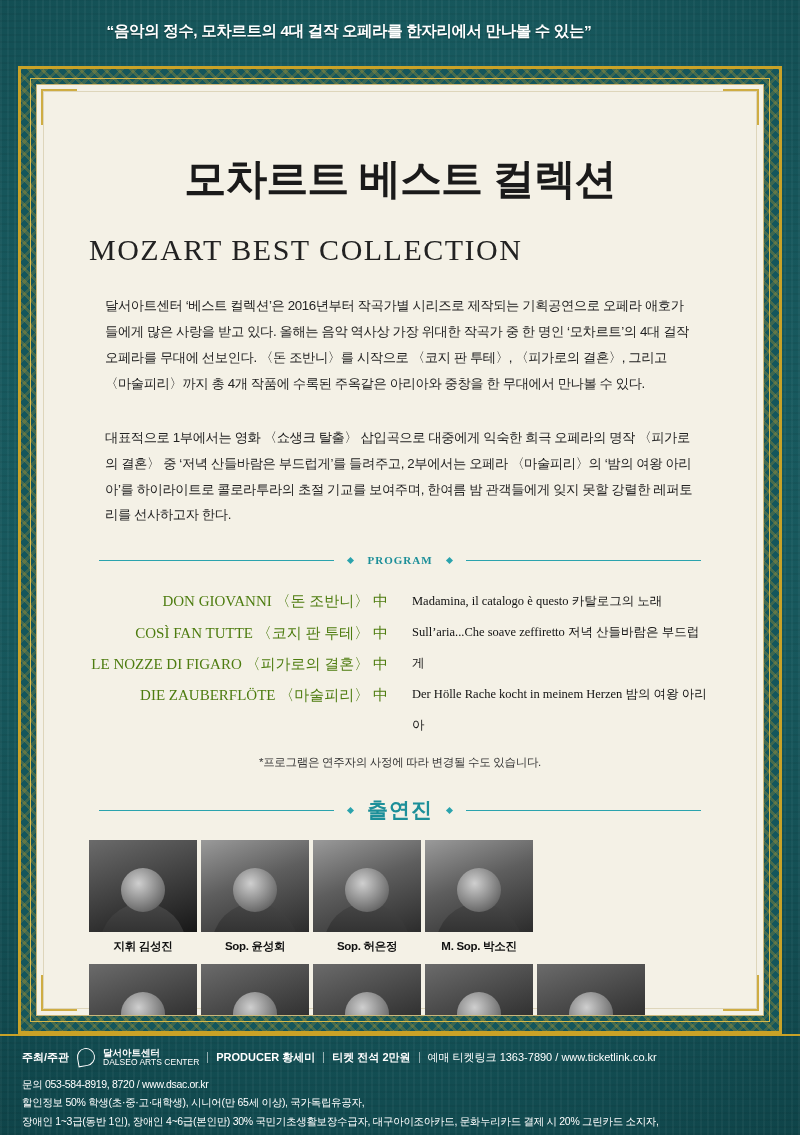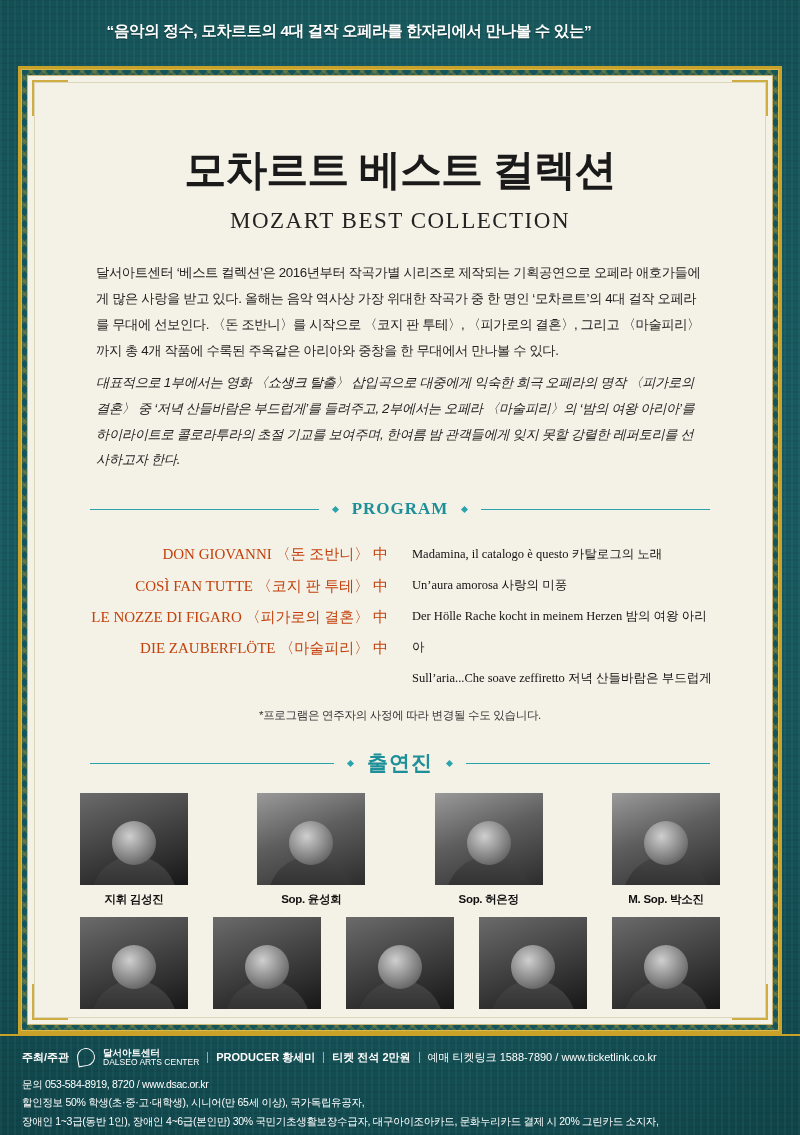--- a/index.html
+++ b/index.html
@@ -29,20 +29,21 @@
   }
   
   .frame-outer{
     position:absolute;left:18px;top:66px;width:764px;height:968px;
     border:3px solid #c9a227;
     background:
       repeating-linear-gradient(45deg, rgba(201,162,39,.28) 0 3px, rgba(201,162,39,0) 3px 9px),
       repeating-linear-gradient(-45deg, rgba(201,162,39,.22) 0 3px, rgba(201,162,39,0) 3px 9px),
       #14565c;
     box-sizing:border-box;
+    padding:9px;
   }
   .frame-mid{
     width:100%;height:100%;border:1px solid #d8b94a;box-sizing:border-box;padding:5px;
   }
   .paper{
     width:100%;height:100%;
     background:#f4f1e6;
     border:1px solid #cbb77a;
     box-sizing:border-box;
     position:relative;
@@ -62,60 +63,60 @@
 
   .paper-inner{
     position:relative;padding:44px 52px 18px 52px;height:100%;box-sizing:border-box;
   }
   
   .title-ko{
     text-align:center;font-size:42px;font-weight:bold;color:#1a1a1a;letter-spacing:-1px;
     margin:22px 0 0 0;
   }
   .title-en{
-    text-align:center;font-family:"Liberation Serif", serif;
-    font-size:23px;letter-spacing:1.5px;color:#222;margin:10px 0 0 0;
+    font-family:"Liberation Serif", serif;
+    font-size:30px;letter-spacing:1.5px;color:#222;margin:26px 0 0 0;
   }
   
   .intro{
     margin:26px 16px 0 16px;color:#222;font-size:13.3px;line-height:1.95;
     letter-spacing:-0.4px;
   }
   .intro p{margin:0;}
-  .intro p + p{margin-top:6px;font-style:italic;}
+  .intro p + p{margin-top:28px;}
   
   .sec-head{
     display:flex;align-items:center;justify-content:center;gap:14px;margin:26px 10px 0 10px;
   }
   .sec-head .rule{flex:1;height:1px;background:#2aa3ad;}
   .sec-head .label{
-    color:#1c8f99;font-weight:bold;font-size:17px;letter-spacing:1px;
+    color:#1c8f99;font-weight:bold;font-size:11px;letter-spacing:1px;
     font-family:"Liberation Serif", serif;
   }
   .sec-head .dot{width:5px;height:5px;background:#2aa3ad;transform:rotate(45deg);}
   .sec-head.ko .label{font-family:"Liberation Sans", sans-serif;font-size:21px;}
   
   .program{
     display:flex;justify-content:center;gap:24px;margin-top:20px;
   }
   .prog-col-left{
-    text-align:right;font-family:"Liberation Serif", serif;font-size:15px;color:#c2410c;line-height:2.08;
+    text-align:right;font-family:"Liberation Serif", serif;font-size:15px;color:#4d7c0f;line-height:2.08;
     width:300px;
   }
   .prog-col-right{
     text-align:left;font-family:"Liberation Serif", serif;font-size:12.5px;color:#111;line-height:2.48;
     width:300px;
   }
   .prog-note{
     text-align:center;font-size:11.5px;color:#333;margin-top:14px;letter-spacing:-0.3px;
   }
   
   .cast{margin-top:16px;}
   .cast-row{
-    display:flex;justify-content:space-between;gap:10px;margin-top:10px;
+    display:flex;justify-content:flex-start;gap:4px;margin-top:10px;
   }
   .cast-item{width:108px;text-align:center;}
   .portrait{
     width:108px;height:92px;position:relative;overflow:hidden;
     background:linear-gradient(160deg,#9a9a9a 0%,#5e5e5e 45%,#2c2c2c 100%);
     filter:grayscale(1);
   }
   .portrait:after{
     content:"";position:absolute;left:50%;top:30%;width:44px;height:44px;border-radius:50%;
     transform:translateX(-50%);
@@ -207,23 +208,22 @@
 
         <div class="program">
           <div class="prog-col-left">
             <div>DON GIOVANNI 〈돈 조반니〉 中</div>
             <div>COSÌ FAN TUTTE 〈코지 판 투테〉 中</div>
             <div>LE NOZZE DI FIGARO 〈피가로의 결혼〉 中</div>
             <div>DIE ZAUBERFLÖTE 〈마술피리〉 中</div>
           </div>
           <div class="prog-col-right">
             <div>Madamina, il catalogo è questo 카탈로그의 노래</div>
-            <div>Un’aura amorosa 사랑의 미풍</div>
+            <div>Sull’aria...Che soave zeffiretto 저녁 산들바람은 부드럽게</div>
             <div>Der Hölle Rache kocht in meinem Herzen 밤의 여왕 아리아</div>
-            <div>Sull’aria...Che soave zeffiretto 저녁 산들바람은 부드럽게</div>
           </div>
         </div>
 
         <div class="prog-note">*프로그램은 연주자의 사정에 따라 변경될 수도 있습니다.</div>
 
         <div class="sec-head ko">
           <div class="rule"></div>
           <div class="dot"></div>
           <div class="label">출연진</div>
           <div class="dot"></div>
@@ -290,21 +290,21 @@
         <span class="logo-txt">
           <b>달서아트센터</b>
           <span>DALSEO ARTS CENTER</span>
         </span>
       </span>
       <span class="foot-sep"></span>
       <span class="bold">PRODUCER 황세미</span>
       <span class="foot-sep"></span>
       <span class="bold">티켓 전석 2만원</span>
       <span class="foot-sep"></span>
-      <span>예매 티켓링크 1588-7890 / www.ticketlink.co.kr</span>
+      <span>예매 티켓링크 1363-7890 / www.ticketlink.co.kr</span>
     </div>
 
     <div class="foot-body">
       <div>문의 053-584-8919, 8720 / www.dsac.or.kr</div>
       <div>할인정보  50% 학생(초·중·고·대학생), 시니어(만 65세 이상), 국가독립유공자,</div>
       <div>장애인 1~3급(동반 1인), 장애인 4~6급(본인만)  30% 국민기초생활보장수급자, 대구아이조아카드, 문화누리카드 결제 시  20% 그린카드 소지자,</div>
       <div>
         <span>10% 달서아트센터 SNS 팔로워, 카카오톡 채널 추가, 제휴업체(영수증 제시)</span>
         
       </div>

